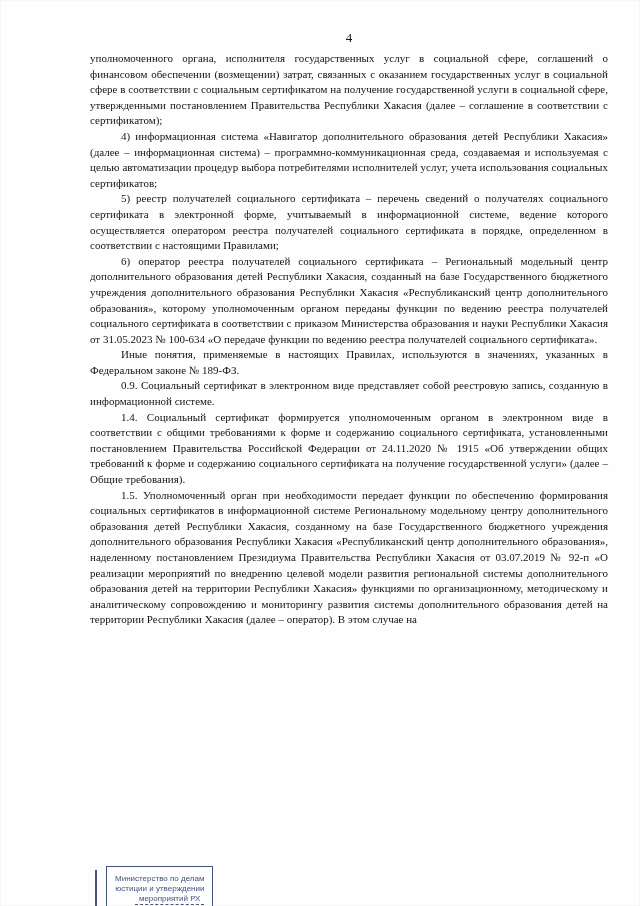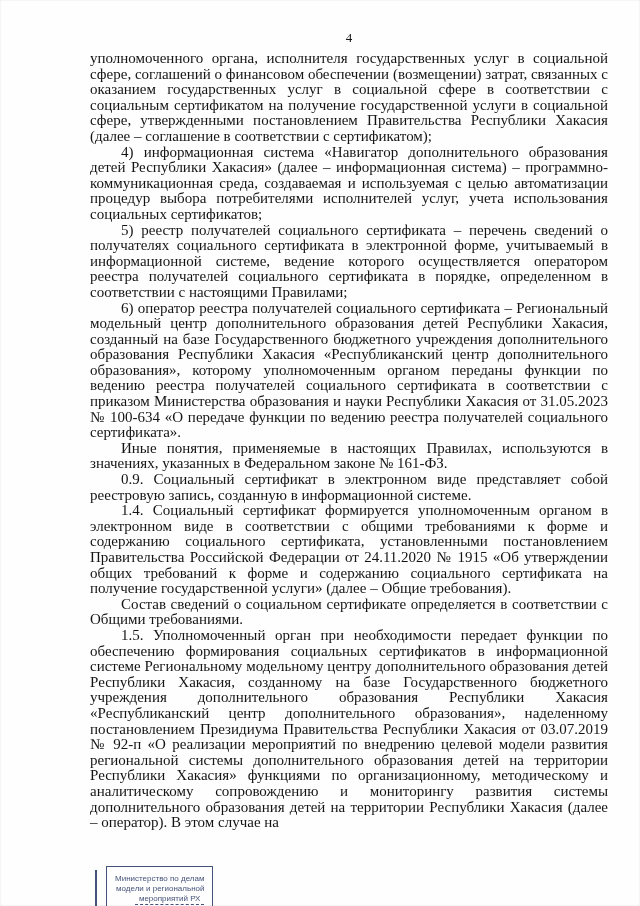--- a/index.html
+++ b/index.html
@@ -24,21 +24,21 @@
     width: 518px;
     text-align: center;
     font-size: 13px;
   }
   .content {
     position: absolute;
     top: 51px;
     left: 90px;
     width: 518px;
     text-align: justify;
-    font-size: 15px;
+    font-size: 11px;
     line-height: 15.6px;
   }
   .content p.para {
     margin: 0;
     text-indent: 31px;
   }
   .content p.para.no-indent {
     text-indent: 0;
   }
   .stamp {
@@ -76,31 +76,30 @@
 
 <div class="page">
 
   <div class="page-number">4</div>
 
   <div class="content">
     <p class="para no-indent">уполномоченного органа, исполнителя государственных услуг в социальной сфере, соглашений о финансовом обеспечении (возмещении) затрат, связанных с оказанием государственных услуг в социальной сфере в соответствии с социальным сертификатом на получение государственной услуги в социальной сфере, утвержденными постановлением Правительства Республики Хакасия (далее – соглашение в соответствии с сертификатом);</p>
     <p class="para">4) информационная система «Навигатор дополнительного образования детей Республики Хакасия» (далее – информационная система) – программно-коммуникационная среда, создаваемая и используемая с целью автоматизации процедур выбора потребителями исполнителей услуг, учета использования социальных сертификатов;</p>
     <p class="para">5) реестр получателей социального сертификата – перечень сведений о получателях социального сертификата в электронной форме, учитываемый в информационной системе, ведение которого осуществляется оператором реестра получателей социального сертификата в порядке, определенном в соответствии с настоящими Правилами;</p>
     <p class="para">6) оператор реестра получателей социального сертификата – Региональный модельный центр дополнительного образования детей Республики Хакасия, созданный на базе Государственного бюджетного учреждения дополнительного образования Республики Хакасия «Республиканский центр дополнительного образования», которому уполномоченным органом переданы функции по ведению реестра получателей социального сертификата в соответствии с приказом Министерства образования и науки Республики Хакасия от 31.05.2023 № 100-634 «О передаче функции по ведению реестра получателей социального сертификата».</p>
-    <p class="para">Иные понятия, применяемые в настоящих Правилах, используются в значениях, указанных в Федеральном законе № 161-ФЗ.</p>
+    <p class="para">Иные понятия, применяемые в настоящих Правилах, используются в значениях, указанных в Федеральном законе № 189-ФЗ.</p>
     <p class="para">0.9. Социальный сертификат в электронном виде представляет собой реестровую запись, созданную в информационной системе.</p>
     <p class="para">1.4. Социальный сертификат формируется уполномоченным органом в электронном виде в соответствии с общими требованиями к форме и содержанию социального сертификата, установленными постановлением Правительства Российской Федерации от 24.11.2020 № 1915 «Об утверждении общих требований к форме и содержанию социального сертификата на получение государственной услуги» (далее – Общие требования).</p>
-    <p class="para">Состав сведений о социальном сертификате определяется в соответствии с Общими требованиями.</p>
     <p class="para">1.5. Уполномоченный орган при необходимости передает функции по обеспечению формирования социальных сертификатов в информационной системе Региональному модельному центру дополнительного образования детей Республики Хакасия, созданному на базе Государственного бюджетного учреждения дополнительного образования Республики Хакасия «Республиканский центр дополнительного образования», наделенному постановлением Президиума Правительства Республики Хакасия от 03.07.2019 № 92-п «О реализации мероприятий по внедрению целевой модели развития региональной системы дополнительного образования детей на территории Республики Хакасия» функциями по организационному, методическому и аналитическому сопровождению и мониторингу развития системы дополнительного образования детей на территории Республики Хакасия (далее – оператор). В этом случае на</p>
   </div>
 
   <div class="stamp">
     <div class="stamp-vline"></div>
     <div class="stamp-box">
       <div>Министерство по делам</div>
-      <div>модели и региональной</div>
+      <div>юстиции и утверждении</div>
       <div>
         <span class="stamp-line-cut">мероприятий РХ</span>
       </div>
     </div>
   </div>
 
 </div>
 
 </body></html>

